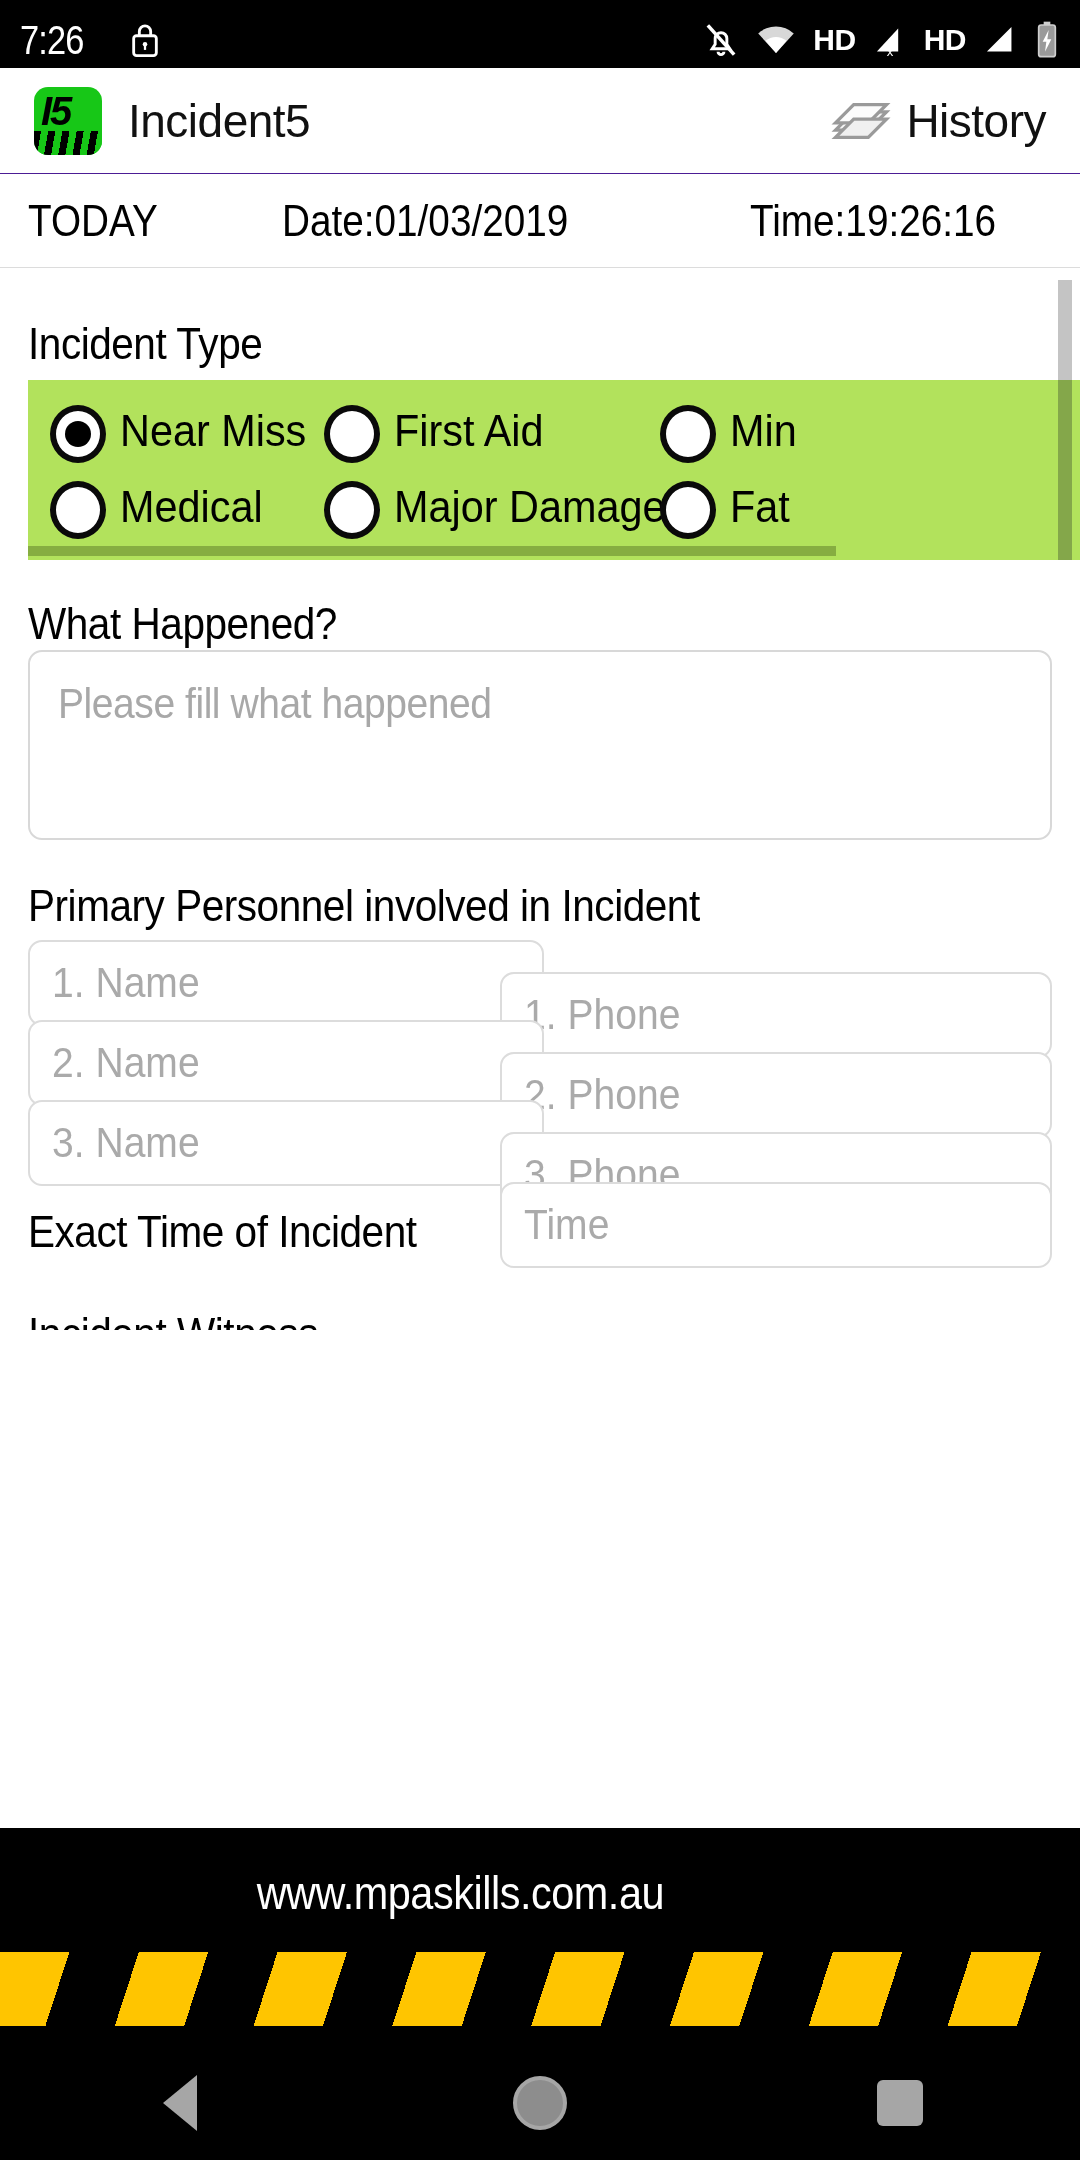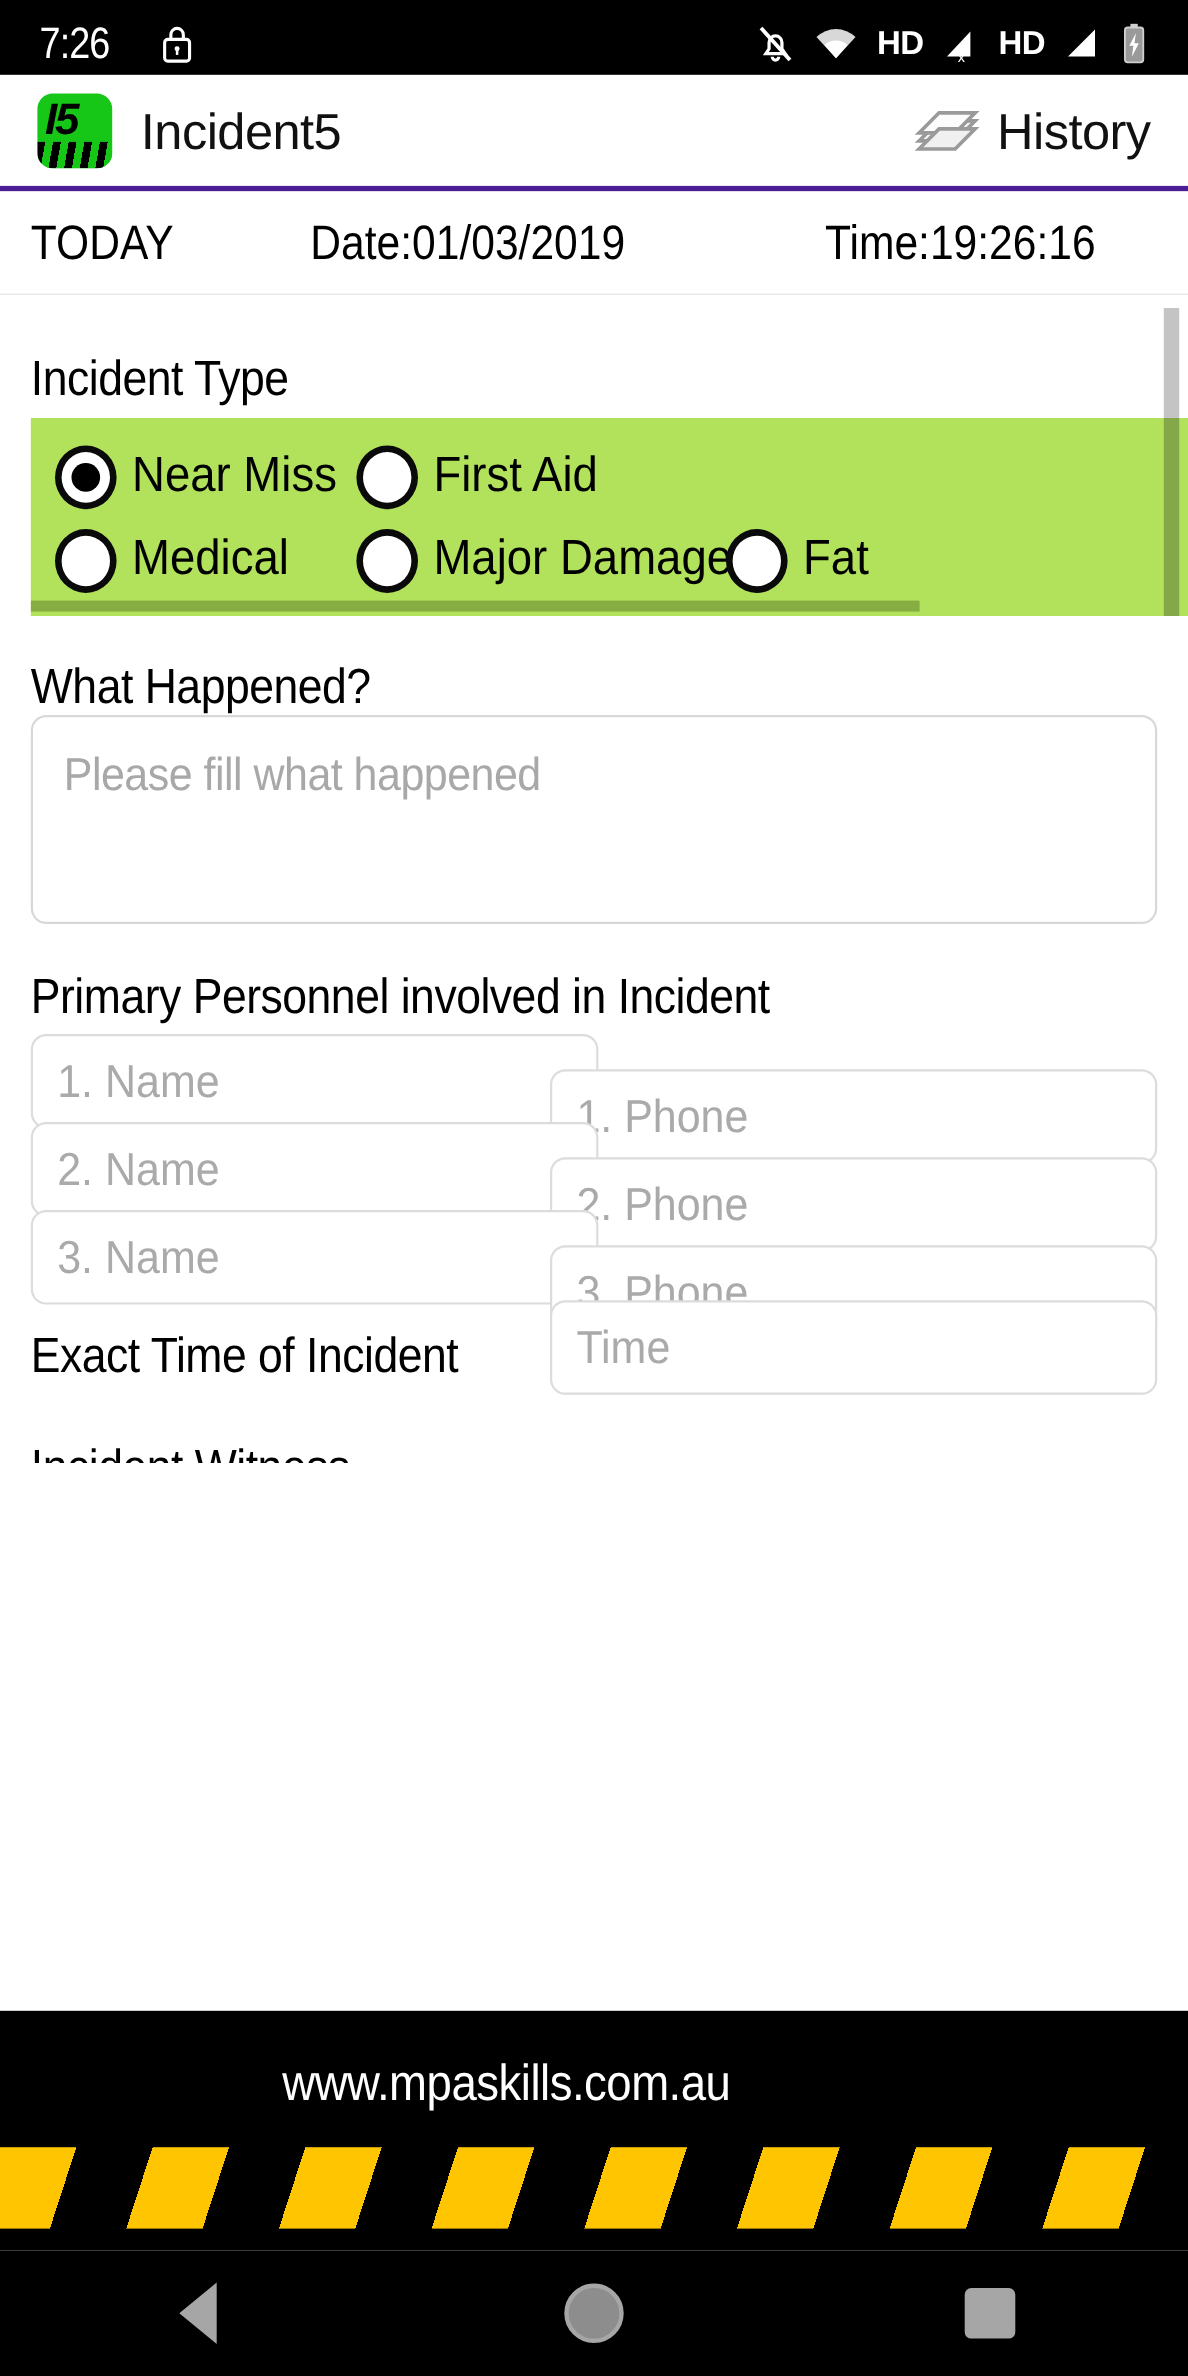--- a/index.html
+++ b/index.html
@@ -8,41 +8,41 @@
     background: #ffffff;
     font-family: "Liberation Sans", sans-serif;
     overflow: hidden;
   }
   .phone { position: relative; width: 1080px; height: 2160px; background:#fff; }
 
   
   .statusbar{
     position:absolute; top:0; left:0; width:1080px; height:80px;
     background:#000; color:#fff;
-    display:flex; align-items:center; padding:0 36px;
+    display:flex; align-items:center; padding:0 20px;
   }
   .sb-time{
     font-size:40px; font-weight:400; letter-spacing:-1px;
     font-family:"Liberation Sans Narrow","Liberation Sans",sans-serif;
     transform:scaleX(0.86); transform-origin:left center;
   }
   .sb-left-icons{ display:flex; align-items:center; margin-left:34px; }
   .sb-spacer{ flex:1 1 auto; }
   .sb-right{ display:flex; align-items:center; gap:16px; }
   .sb-hd{
     font-size:30px; font-weight:700; letter-spacing:-0.5px;
     font-family:"Liberation Sans","Liberation Sans",sans-serif;
   }
   .ic{ display:block; }
 
   
   .appbar{
     position:absolute; top:68px; left:0; width:1080px; height:106px;
     background:#fff; display:flex; align-items:center; padding:0 34px;
-    border-bottom:5px solid #4c1d95;
+    border-bottom:1px solid #4c1d95;
   }
   .logo{
     width:68px; height:68px; border-radius:14px; background:#17c717;
     position:relative; overflow:hidden; flex:0 0 auto;
   }
   .logo-text{
     position:absolute; left:7px; top:4px;
     font-size:40px; font-weight:700; font-style:italic; color:#000;
     letter-spacing:-2px; line-height:1;
     font-family:"Liberation Sans","Liberation Sans",sans-serif;
@@ -286,20 +286,24 @@
     <div class="radio-panel">
       <div class="radio-row r1">
         <div class="radio-item c1">
           <div class="radio-dot on"></div>
           <div class="radio-text">Near Miss</div>
         </div>
         <div class="radio-item c2">
           <div class="radio-dot"></div>
           <div class="radio-text">First Aid</div>
         </div>
+        <div class="radio-item c3">
+          <div class="radio-dot"></div>
+          <div class="radio-text">Min</div>
+        </div>
       </div>
       <div class="radio-row r2">
         <div class="radio-item c1">
           <div class="radio-dot"></div>
           <div class="radio-text">Medical</div>
         </div>
         <div class="radio-item c2">
           <div class="radio-dot"></div>
           <div class="radio-text">Major Damage</div>
         </div>

